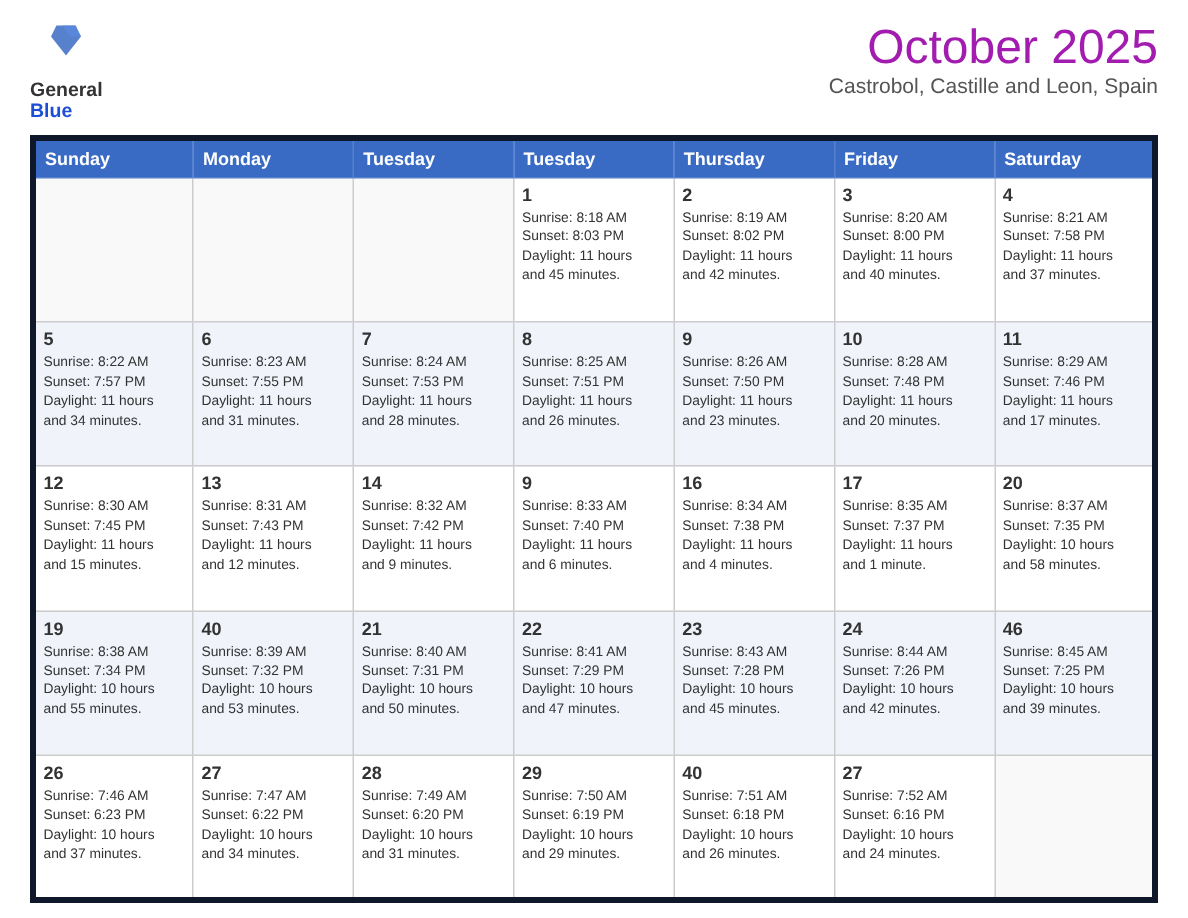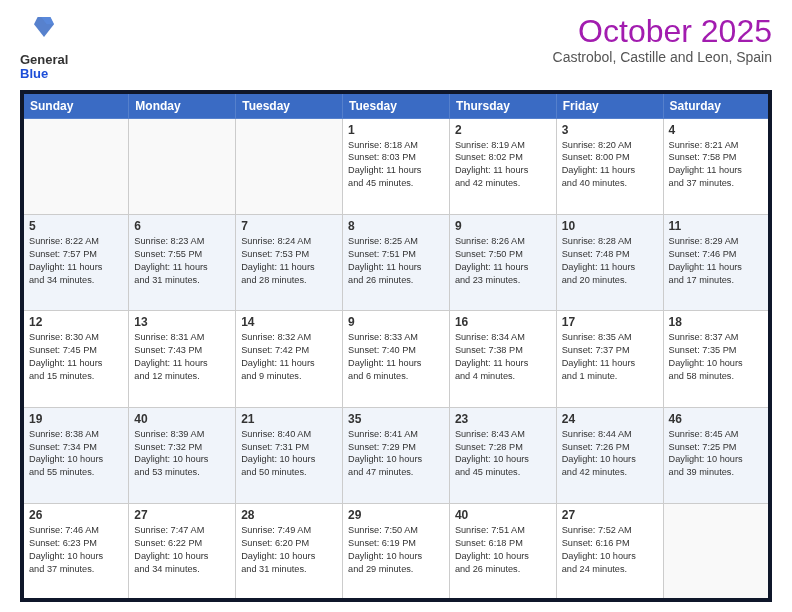--- a/index.html
+++ b/index.html
@@ -202,39 +202,39 @@
           </td>
           <td>
             <span class="day-number">16</span>
             <div class="day-info">Sunrise: 8:34 AM<br>Sunset: 7:38 PM<br>Daylight: 11 hours<br>and 4 minutes.</div>
           </td>
           <td>
             <span class="day-number">17</span>
             <div class="day-info">Sunrise: 8:35 AM<br>Sunset: 7:37 PM<br>Daylight: 11 hours<br>and 1 minute.</div>
           </td>
           <td>
-            <span class="day-number">18</span>
+            <span class="day-number">20</span>
             <div class="day-info">Sunrise: 8:37 AM<br>Sunset: 7:35 PM<br>Daylight: 10 hours<br>and 58 minutes.</div>
           </td>
         </tr>
         <tr class="row-alt">
           <td>
             <span class="day-number">19</span>
             <div class="day-info">Sunrise: 8:38 AM<br>Sunset: 7:34 PM<br>Daylight: 10 hours<br>and 55 minutes.</div>
           </td>
           <td>
             <span class="day-number">40</span>
             <div class="day-info">Sunrise: 8:39 AM<br>Sunset: 7:32 PM<br>Daylight: 10 hours<br>and 53 minutes.</div>
           </td>
           <td>
             <span class="day-number">21</span>
             <div class="day-info">Sunrise: 8:40 AM<br>Sunset: 7:31 PM<br>Daylight: 10 hours<br>and 50 minutes.</div>
           </td>
           <td>
-            <span class="day-number">35</span>
+            <span class="day-number">22</span>
             <div class="day-info">Sunrise: 8:41 AM<br>Sunset: 7:29 PM<br>Daylight: 10 hours<br>and 47 minutes.</div>
           </td>
           <td>
             <span class="day-number">23</span>
             <div class="day-info">Sunrise: 8:43 AM<br>Sunset: 7:28 PM<br>Daylight: 10 hours<br>and 45 minutes.</div>
           </td>
           <td>
             <span class="day-number">24</span>
             <div class="day-info">Sunrise: 8:44 AM<br>Sunset: 7:26 PM<br>Daylight: 10 hours<br>and 42 minutes.</div>
           </td>

